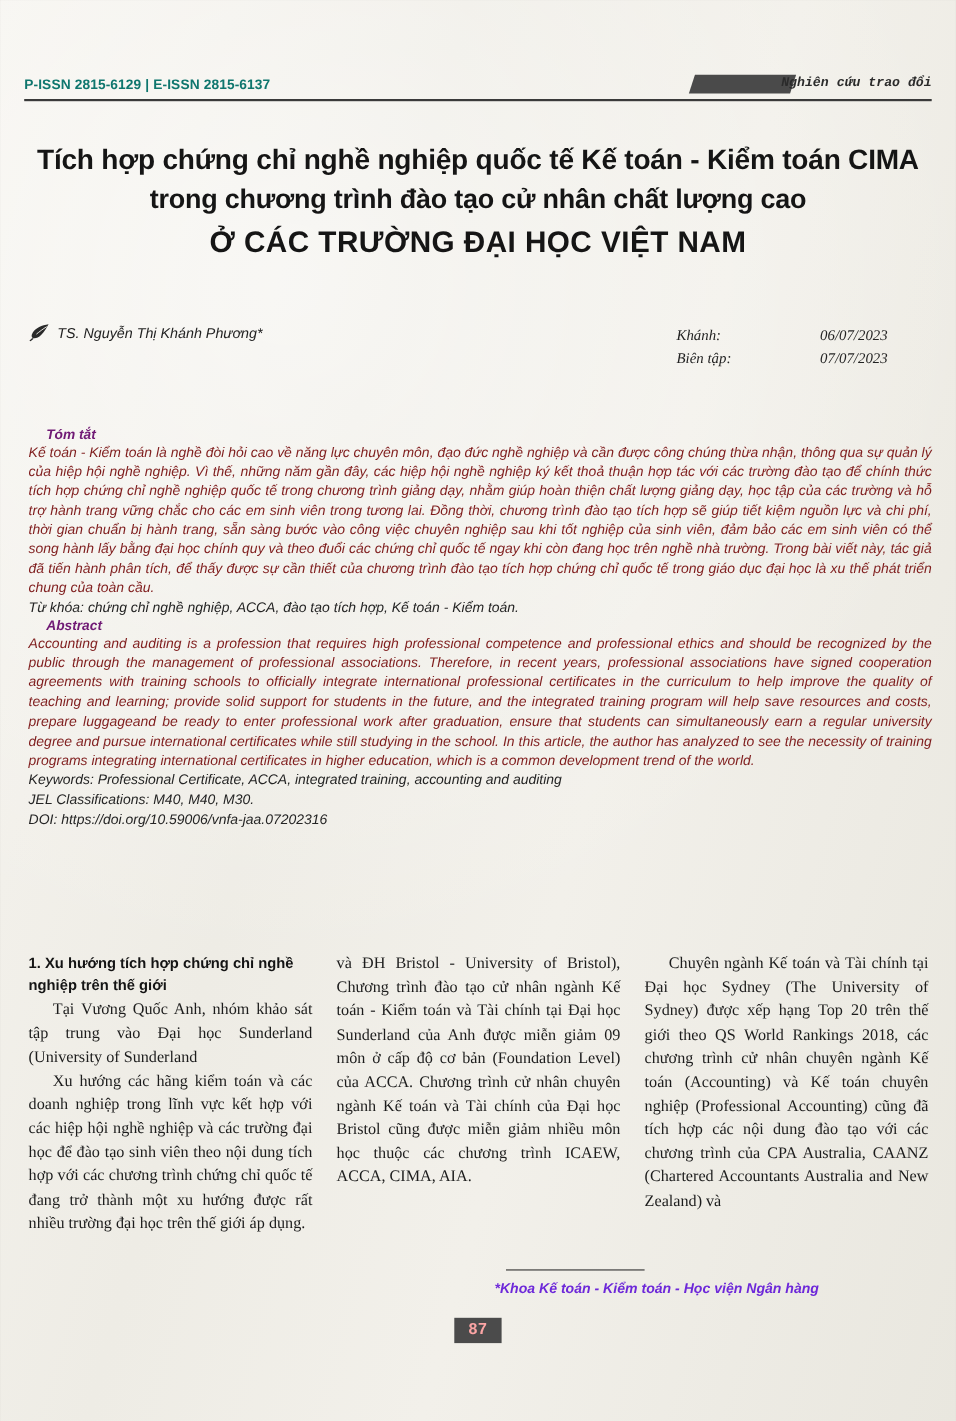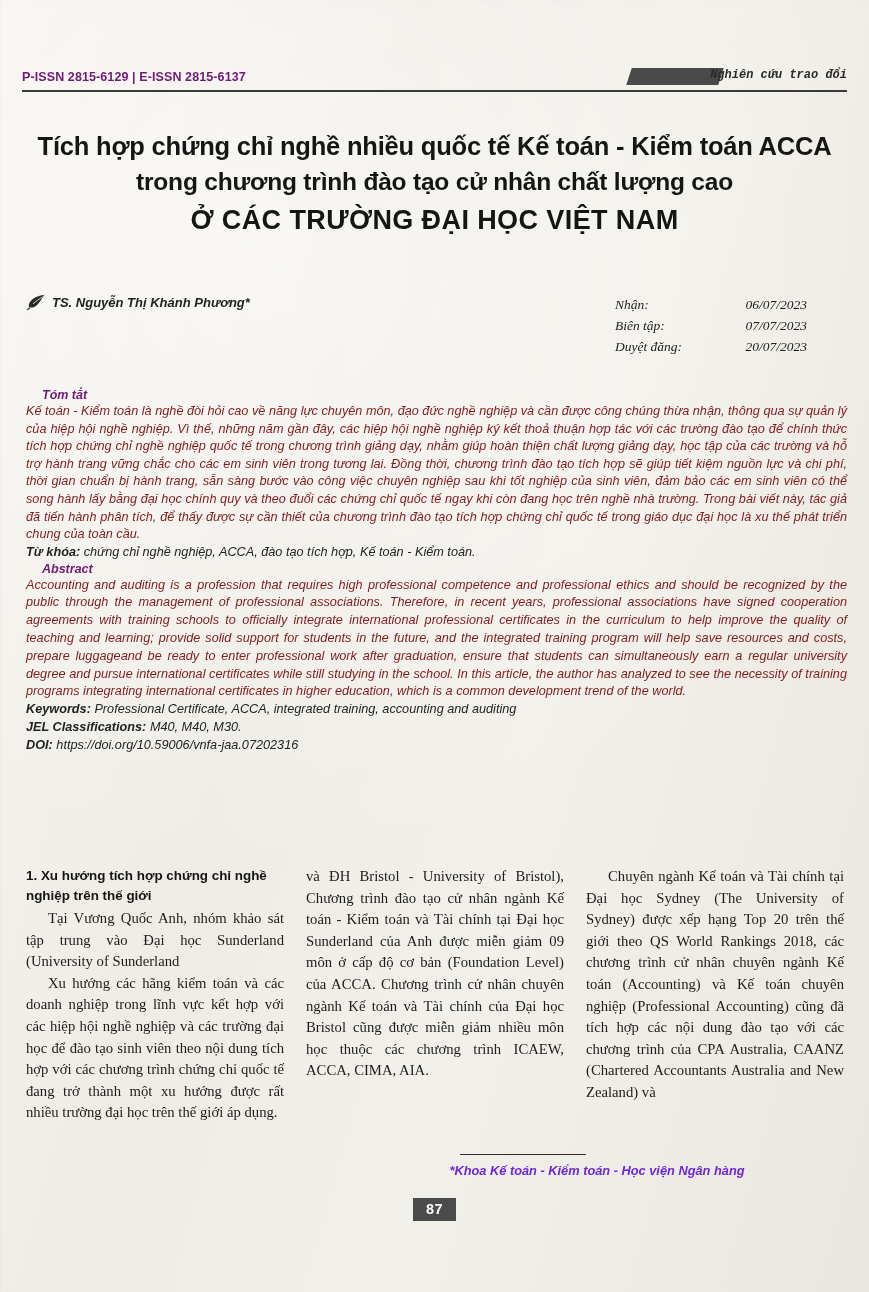--- a/index.html
+++ b/index.html
@@ -50,21 +50,21 @@
     height: 34px;
   }
   .issn {
     position: absolute;
     left: 0;
     top: 2px;
     font-family: "Liberation Sans", sans-serif;
     font-weight: bold;
     font-size: 12.5px;
     letter-spacing: .1px;
-    color: #701a75;
+    color: #0f766e;
     white-space: nowrap;
   }
   .masthead-rule {
     position: absolute;
     left: 0;
     right: 0;
     top: 22px;
     height: 1.5px;
     background: #3a3a3a;
   }
@@ -126,21 +126,21 @@
   }
   .quill-icon {
     display: inline-block;
     width: 21px;
     height: 17px;
     line-height: 0;
   }
   .author-name {
     font-family: "Liberation Sans", sans-serif;
     font-style: italic;
-    font-weight: bold;
+    font-weight: normal;
     font-size: 13px;
     color: #222;
     white-space: nowrap;
   }
   .dates {
     position: absolute;
     right: 26px;
     top: 294px;
     width: 228px;
     font-family: "Liberation Serif", serif;
@@ -176,21 +176,21 @@
     font-family: "Liberation Sans", sans-serif;
     font-style: italic;
     font-size: 12.7px;
     line-height: 17.6px;
     text-align: justify;
     color: #7f1d1d;
     margin: 0;
   }
   .abs-body.eng { line-height: 17.8px; }
   .inline-label {
-    font-weight: bold;
+    font-weight: normal;
     font-style: italic;
     text-align: right;
   }
   .meta-line {
     font-family: "Liberation Sans", sans-serif;
     font-size: 12.7px;
     font-style: italic;
     line-height: 17.8px;
     color: #242424;
   }
@@ -265,21 +265,21 @@
   .footer-text {
     font-family: "Liberation Sans", sans-serif;
     font-weight: bold;
     font-size: 13px;
     letter-spacing: .55px;
     color: #1b1b1b;
     white-space: nowrap;
   }
   .page-badge {
     background: #4b4b4b;
-    color: #ffffff;
+    color: #fca5a5;
     font-family: "Liberation Sans", sans-serif;
     font-weight: bold;
     font-size: 14.5px;
     letter-spacing: .5px;
     padding: 4px 13px 4px 13px;
     line-height: 15px;
   }
 </style>
 </head>
 <body>
@@ -291,48 +291,44 @@
   <div class="content">
 
     <div class="masthead">
       <div class="issn">P-ISSN 2815-6129 | E-ISSN 2815-6137</div>
       <div class="masthead-rule"></div>
       <div class="section-flag"></div>
       <div class="section-name">Nghiên cứu trao đổi</div>
     </div>
 
     <div class="title-block">
-      <div class="title-line">Tích hợp chứng chỉ nghề nhiều quốc tế Kế toán - Kiểm toán ACCA</div>
+      <div class="title-line">Tích hợp chứng chỉ nghề nghiệp quốc tế Kế toán - Kiểm toán CIMA</div>
       <div class="title-line sub">trong chương trình đào tạo cử nhân chất lượng cao</div>
       <div class="title-line caps">Ở CÁC TRƯỜNG ĐẠI HỌC VIỆT NAM</div>
     </div>
 
     <div class="author-row">
       <span class="quill-icon">
         <svg viewBox="0 0 24 20" width="21" height="17" aria-hidden="true">
           <path d="M21 1 C14 2, 7 5, 4 10 C2.5 12.5, 2.5 14.5, 4 15.5 C6 16.8, 10 15.5, 13 12.5 C16 9.5, 19 5, 21 1 Z" fill="#2a2a2a"></path>
           <path d="M3.5 15.5 L0.5 18.5 L1.8 19.2 L5 16.3 Z" fill="#2a2a2a"></path>
           <path d="M8 11.5 C11 9, 15 6, 19 3.5" stroke="#f3f1ec" stroke-width="1" fill="none"></path>
         </svg>
       </span>
       <span class="author-name">TS. Nguyễn Thị Khánh Phương*</span>
     </div>
 
     <div class="dates">
       <div class="date-row">
-        <span class="date-label">Nhận:</span>
+        <span class="date-label">Khánh:</span>
         <span class="date-value">06/07/2023</span>
       </div>
       <div class="date-row">
         <span class="date-label">Biên tập:</span>
         <span class="date-value">07/07/2023</span>
-      </div>
-      <div class="date-row">
-        <span class="date-label">Duyệt đăng:</span>
-        <span class="date-value">20/07/2023</span>
       </div>
     </div>
 
     <div class="abstract-zone">
       <div class="abs-heading">Tóm tắt</div>
       <p class="abs-body">Kế toán - Kiểm toán là nghề đòi hỏi cao về năng lực chuyên môn, đạo đức nghề nghiệp và cần được công chúng thừa nhận, thông qua sự quản lý của hiệp hội nghề nghiệp. Vì thế,  những năm gần đây, các hiệp hội nghề nghiệp ký kết thoả thuận hợp tác với các trường đào tạo để chính thức tích hợp chứng chỉ nghề nghiệp quốc tế trong chương trình giảng dạy, nhằm giúp hoàn thiện chất lượng giảng dạy, học tập của các trường và hỗ trợ hành trang vững chắc cho các em sinh viên trong tương lai. Đồng thời, chương trình đào tạo tích hợp sẽ giúp tiết kiệm nguồn lực và chi phí, thời gian chuẩn bị hành trang, sẵn sàng bước vào công việc chuyên nghiệp sau khi tốt nghiệp của sinh viên, đảm bảo các em sinh viên có thể song hành lấy bằng đại học chính quy và theo đuổi các chứng chỉ quốc tế ngay khi còn đang học trên nghề nhà trường. Trong bài viết này, tác giả đã tiến hành phân tích, để thấy được sự cần thiết của chương trình đào tạo tích hợp chứng chỉ quốc tế trong giáo dục đại học là xu thế phát triển chung của toàn cầu.</p>
 
       <div class="meta-line">
         <span class="inline-label">Từ khóa:</span>
         <span>chứng chỉ nghề nghiệp, ACCA, đào tạo tích hợp, Kế toán - Kiểm toán.</span>

